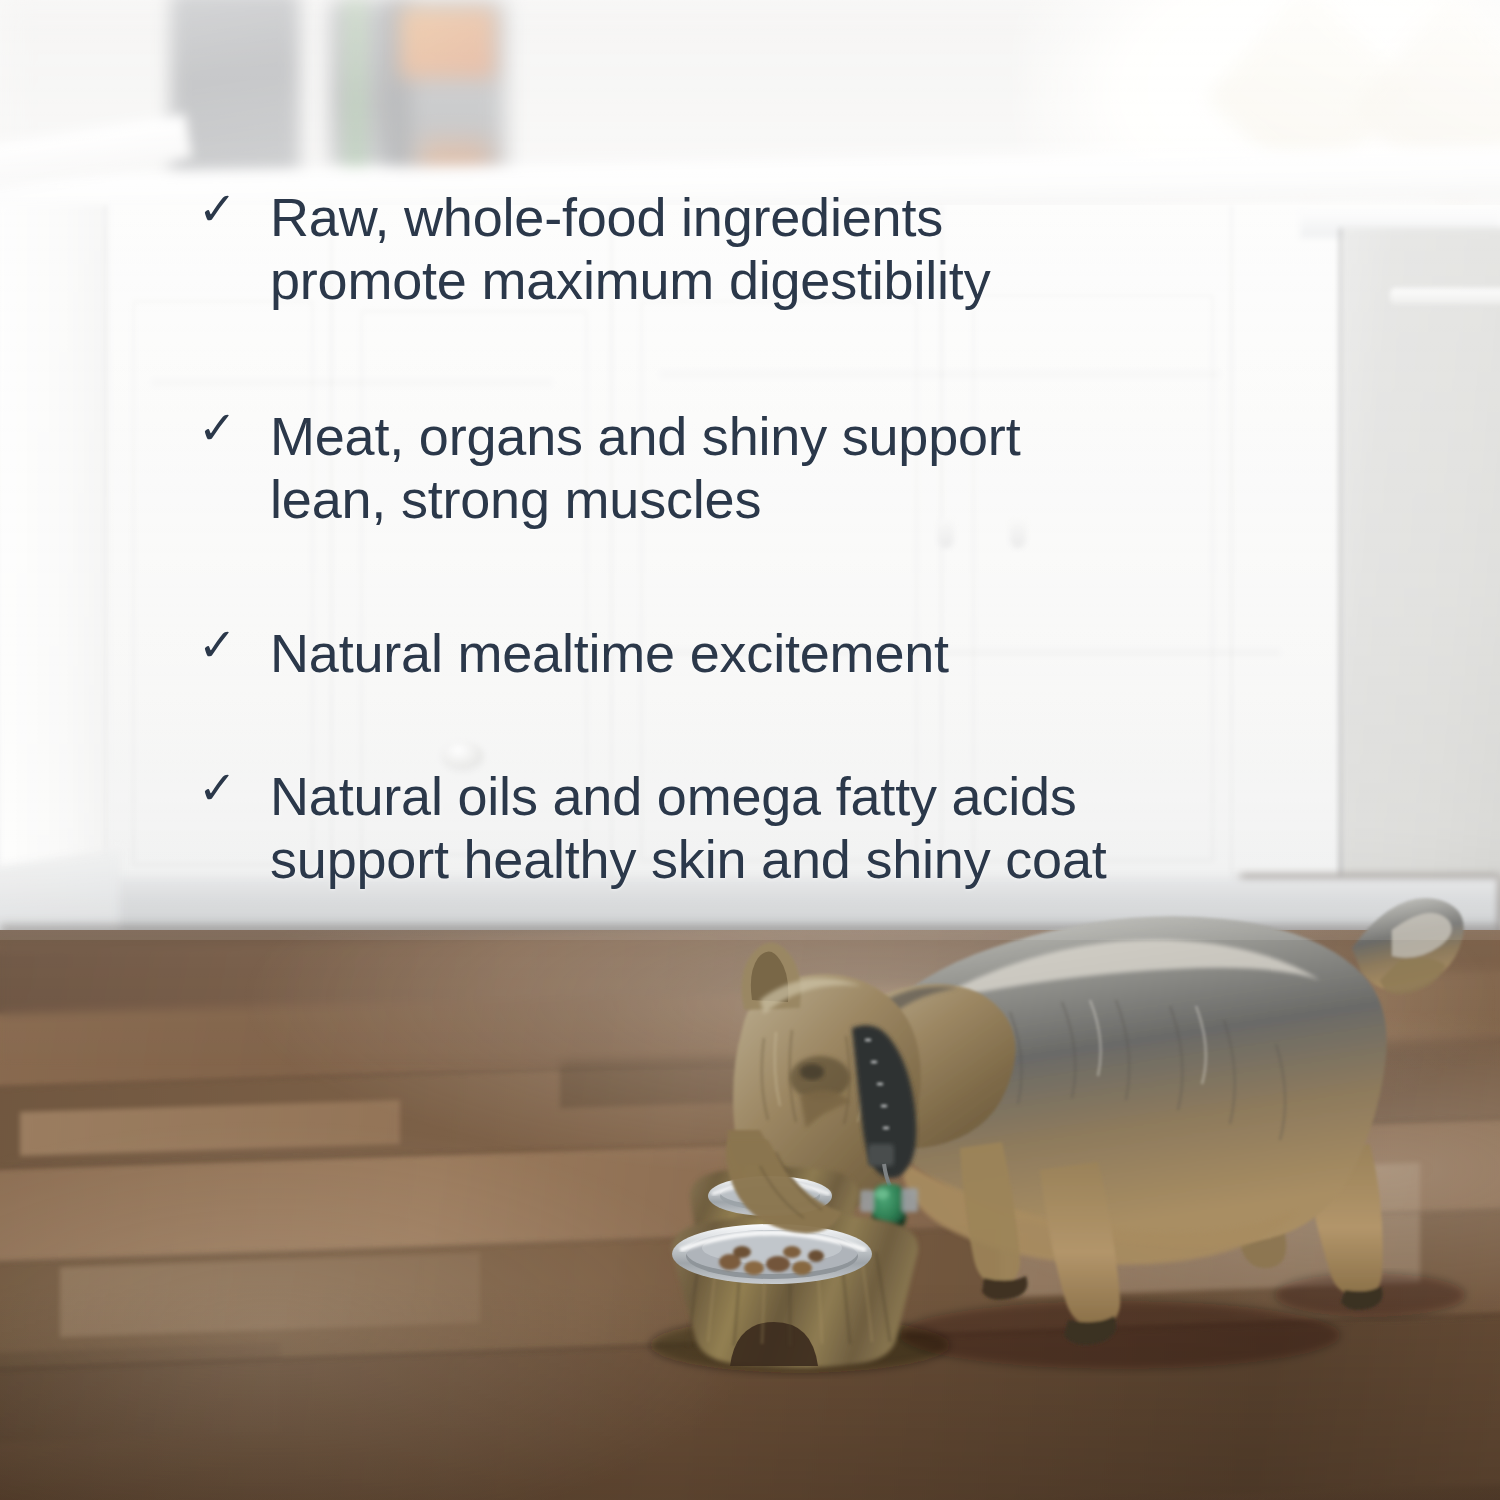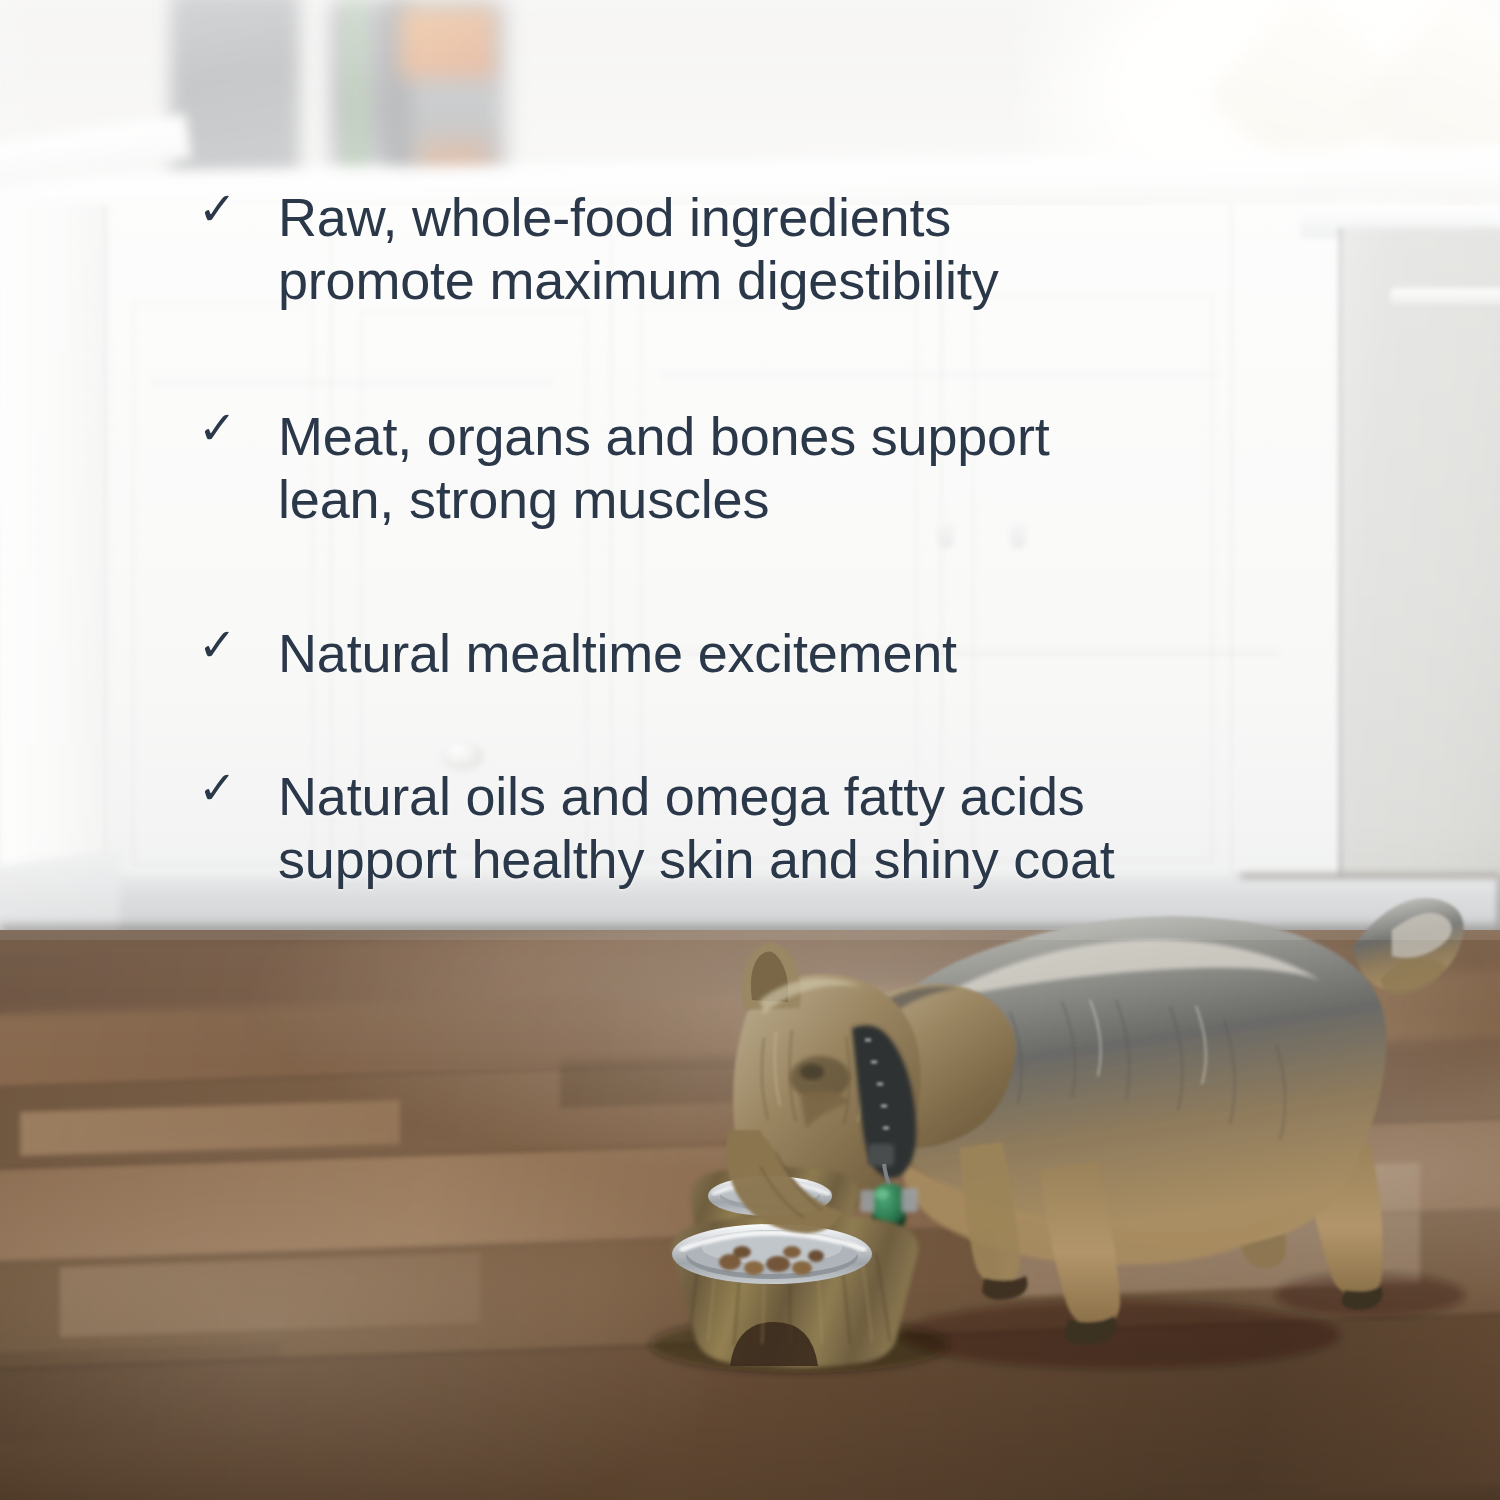--- a/index.html
+++ b/index.html
@@ -336,21 +336,20 @@
   }
   .btext {
     font-size: 54px;
     line-height: 1.16;
     letter-spacing: -0.2px;
     color: #2b384a;
     font-family: "Liberation Sans", sans-serif;
     font-weight: 400;
     text-shadow: 0 1px 3px rgba(255,255,255,.50);
     white-space: pre-line;
-    margin-left: 8px;
   }
 
   .b1 { left: 198px; top: 186px; }
   .b2 { left: 198px; top: 405px; }
   .b3 { left: 198px; top: 622px; }
   .b4 { left: 198px; top: 765px; }
 </style>
 </head>
 <body>
 
@@ -660,21 +659,21 @@
   <div class="bullets">
 
     <div class="bullet b1">
       <span class="check">✓</span>
       <span class="btext">Raw, whole-food ingredients
 promote maximum digestibility</span>
     </div>
 
     <div class="bullet b2">
       <span class="check">✓</span>
-      <span class="btext">Meat, organs and bones support
+      <span class="btext">Meat, organs and shiny support
 lean, strong muscles</span>
     </div>
 
     <div class="bullet b3">
       <span class="check">✓</span>
       <span class="btext">Natural mealtime excitement</span>
     </div>
 
     <div class="bullet b4">
       <span class="check">✓</span>

